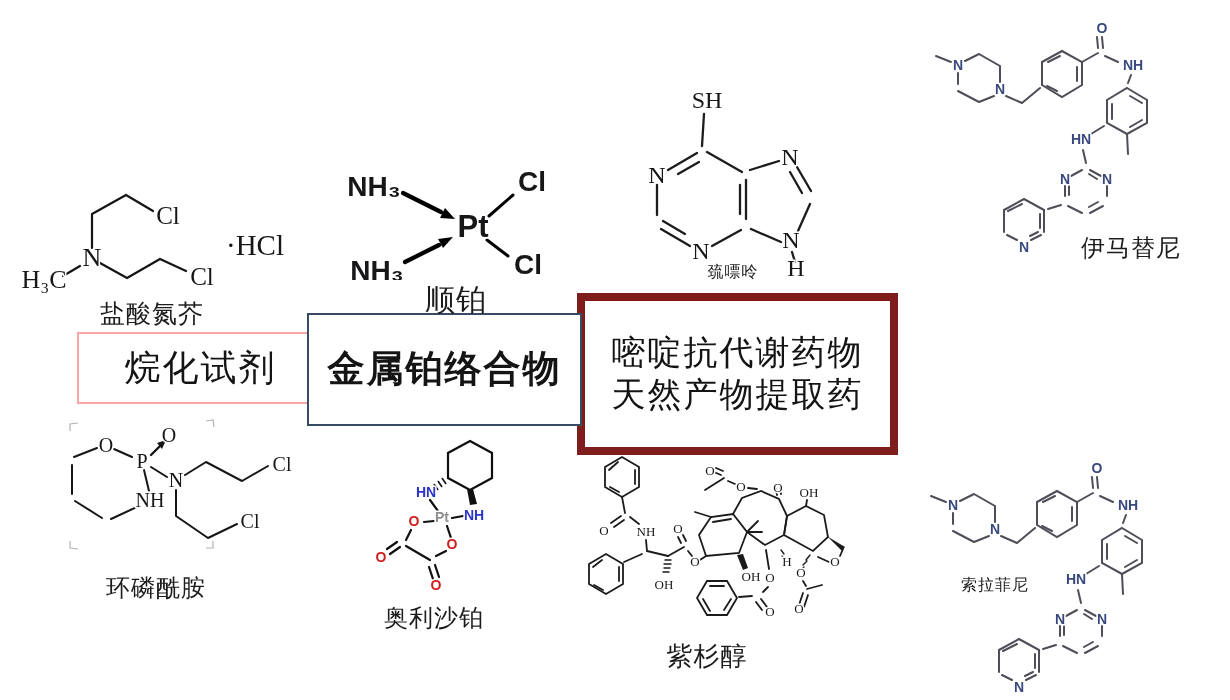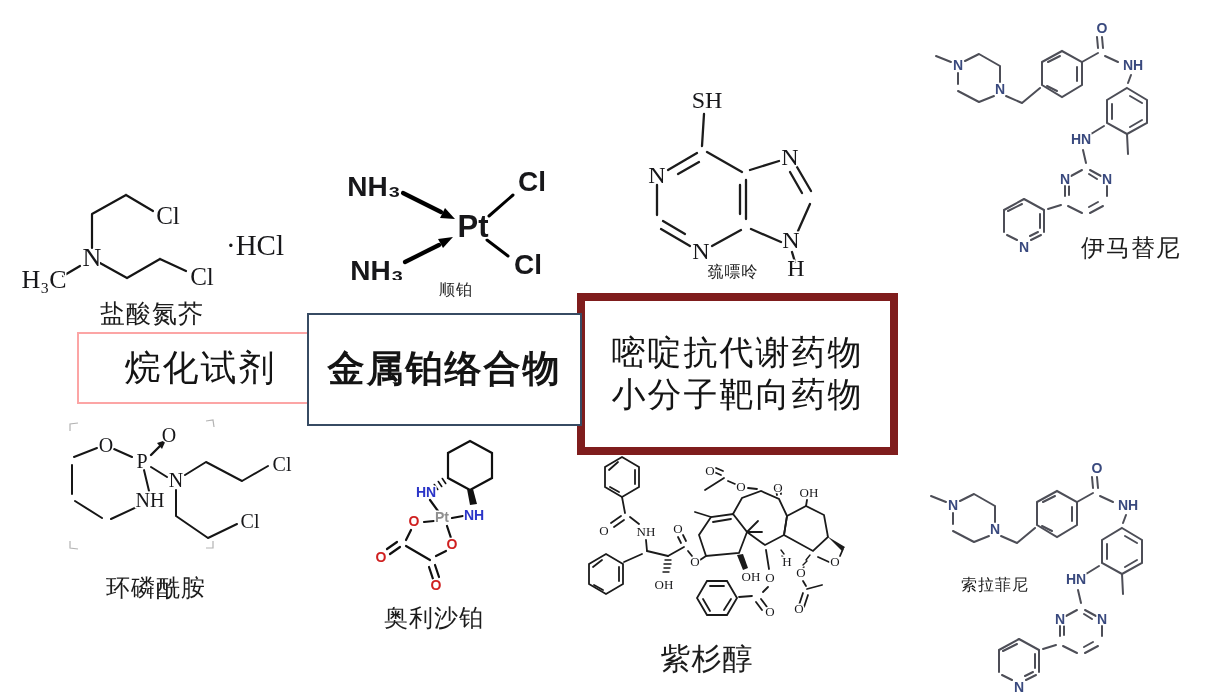--- a/index.html
+++ b/index.html
@@ -29,21 +29,21 @@
 <div id="canvas">
 
   <div class="box" id="box-alkylating">
     <span>烷化试剂</span>
   </div>
   <div class="box" id="box-platinum">
     <span>金属铂络合物</span>
   </div>
   <div class="box" id="box-antimetabolite">
     <span>嘧啶抗代谢药物</span>
-    <span>小分子靶向药物</span>
+    <span>天然产物提取药</span>
   </div>
 
   <svg class="mol f-serif" style="left:10px;top:180px" width="310" height="115" viewBox="10 180 310 115">
     <g stroke="#151515" stroke-width="2.2" stroke-linecap="round" fill="none">
       <path d="M92,248 L92,214 M92,214 L126,195 M126,195 L153,211"></path>
       <path d="M100,263 L127,278 M127,278 L160,259 M160,259 L186,271"></path>
       <path d="M63,276 L80,266"></path>
     </g>
   <text x="92" y="266" font-size="26">N</text>
       <text x="44" y="288" font-size="26">H₃C</text>
@@ -220,21 +220,21 @@
       <text x="995" y="534" font-size="14">N</text>
       <text x="1097" y="473" font-size="14">O</text>
       <text x="1128" y="510" font-size="14">NH</text>
       <text x="1076" y="584" font-size="14">HN</text>
       <text x="1060" y="624" font-size="14">N</text>
       <text x="1102" y="624" font-size="14">N</text>
       <text x="1019" y="692" font-size="14">N</text>
     </svg>
 
   <div class="mol-label" style="left:82px;top:297px;width:140px;font-size:25px">盐酸氮芥</div>
-  <div class="mol-label" style="left:406px;top:280px;width:100px;font-size:16px">顺铂</div>
+  <div class="mol-label" style="left:406px;top:280px;width:100px;font-size:30px">顺铂</div>
   <div class="mol-label" style="left:668px;top:262px;width:130px;font-size:16px">巯嘌呤</div>
   <div class="mol-label" style="left:1056px;top:232px;width:150px;font-size:24px">伊马替尼</div>
   <div class="mol-label" style="left:81px;top:572px;width:150px;font-size:24px">环磷酰胺</div>
   <div class="mol-label" style="left:359px;top:602px;width:150px;font-size:24px">奥利沙铂</div>
-  <div class="mol-label" style="left:647px;top:639px;width:120px;font-size:30px">紫杉醇</div>
+  <div class="mol-label" style="left:647px;top:639px;width:120px;font-size:26px">紫杉醇</div>
   <div class="mol-label" style="left:920px;top:575px;width:150px;font-size:16px">索拉菲尼</div>
 
 </div>
 
 </body></html>

